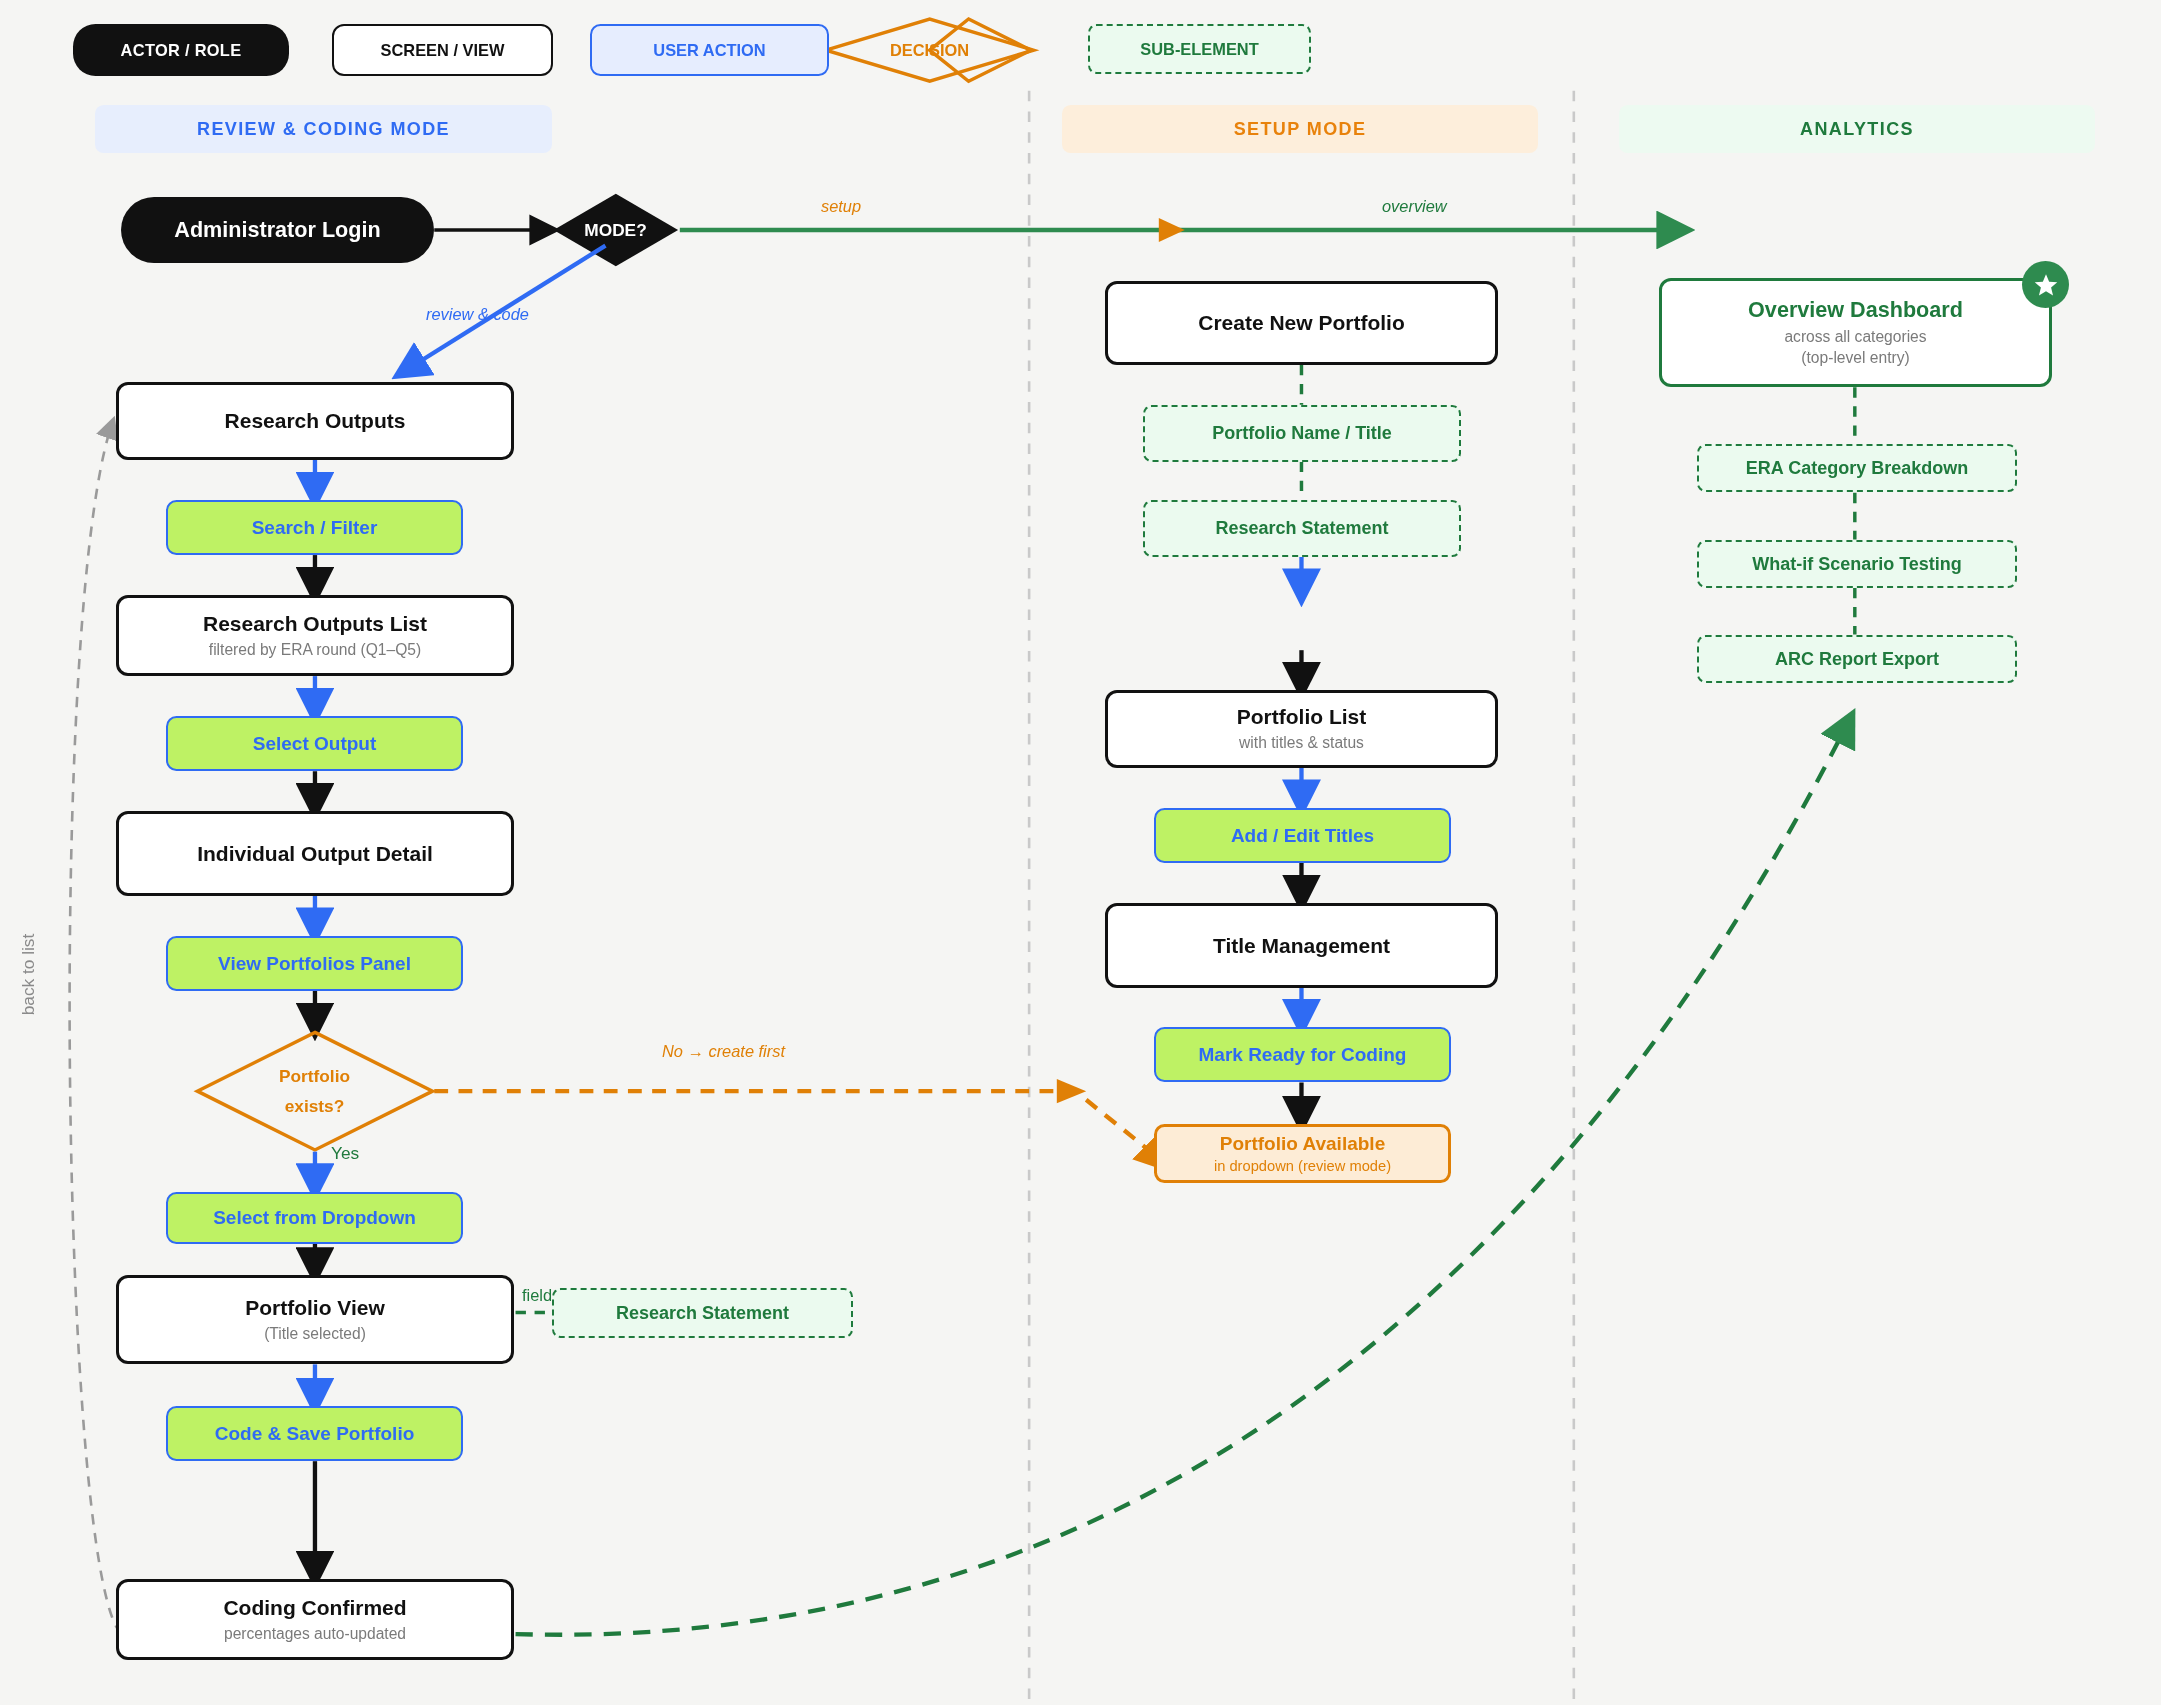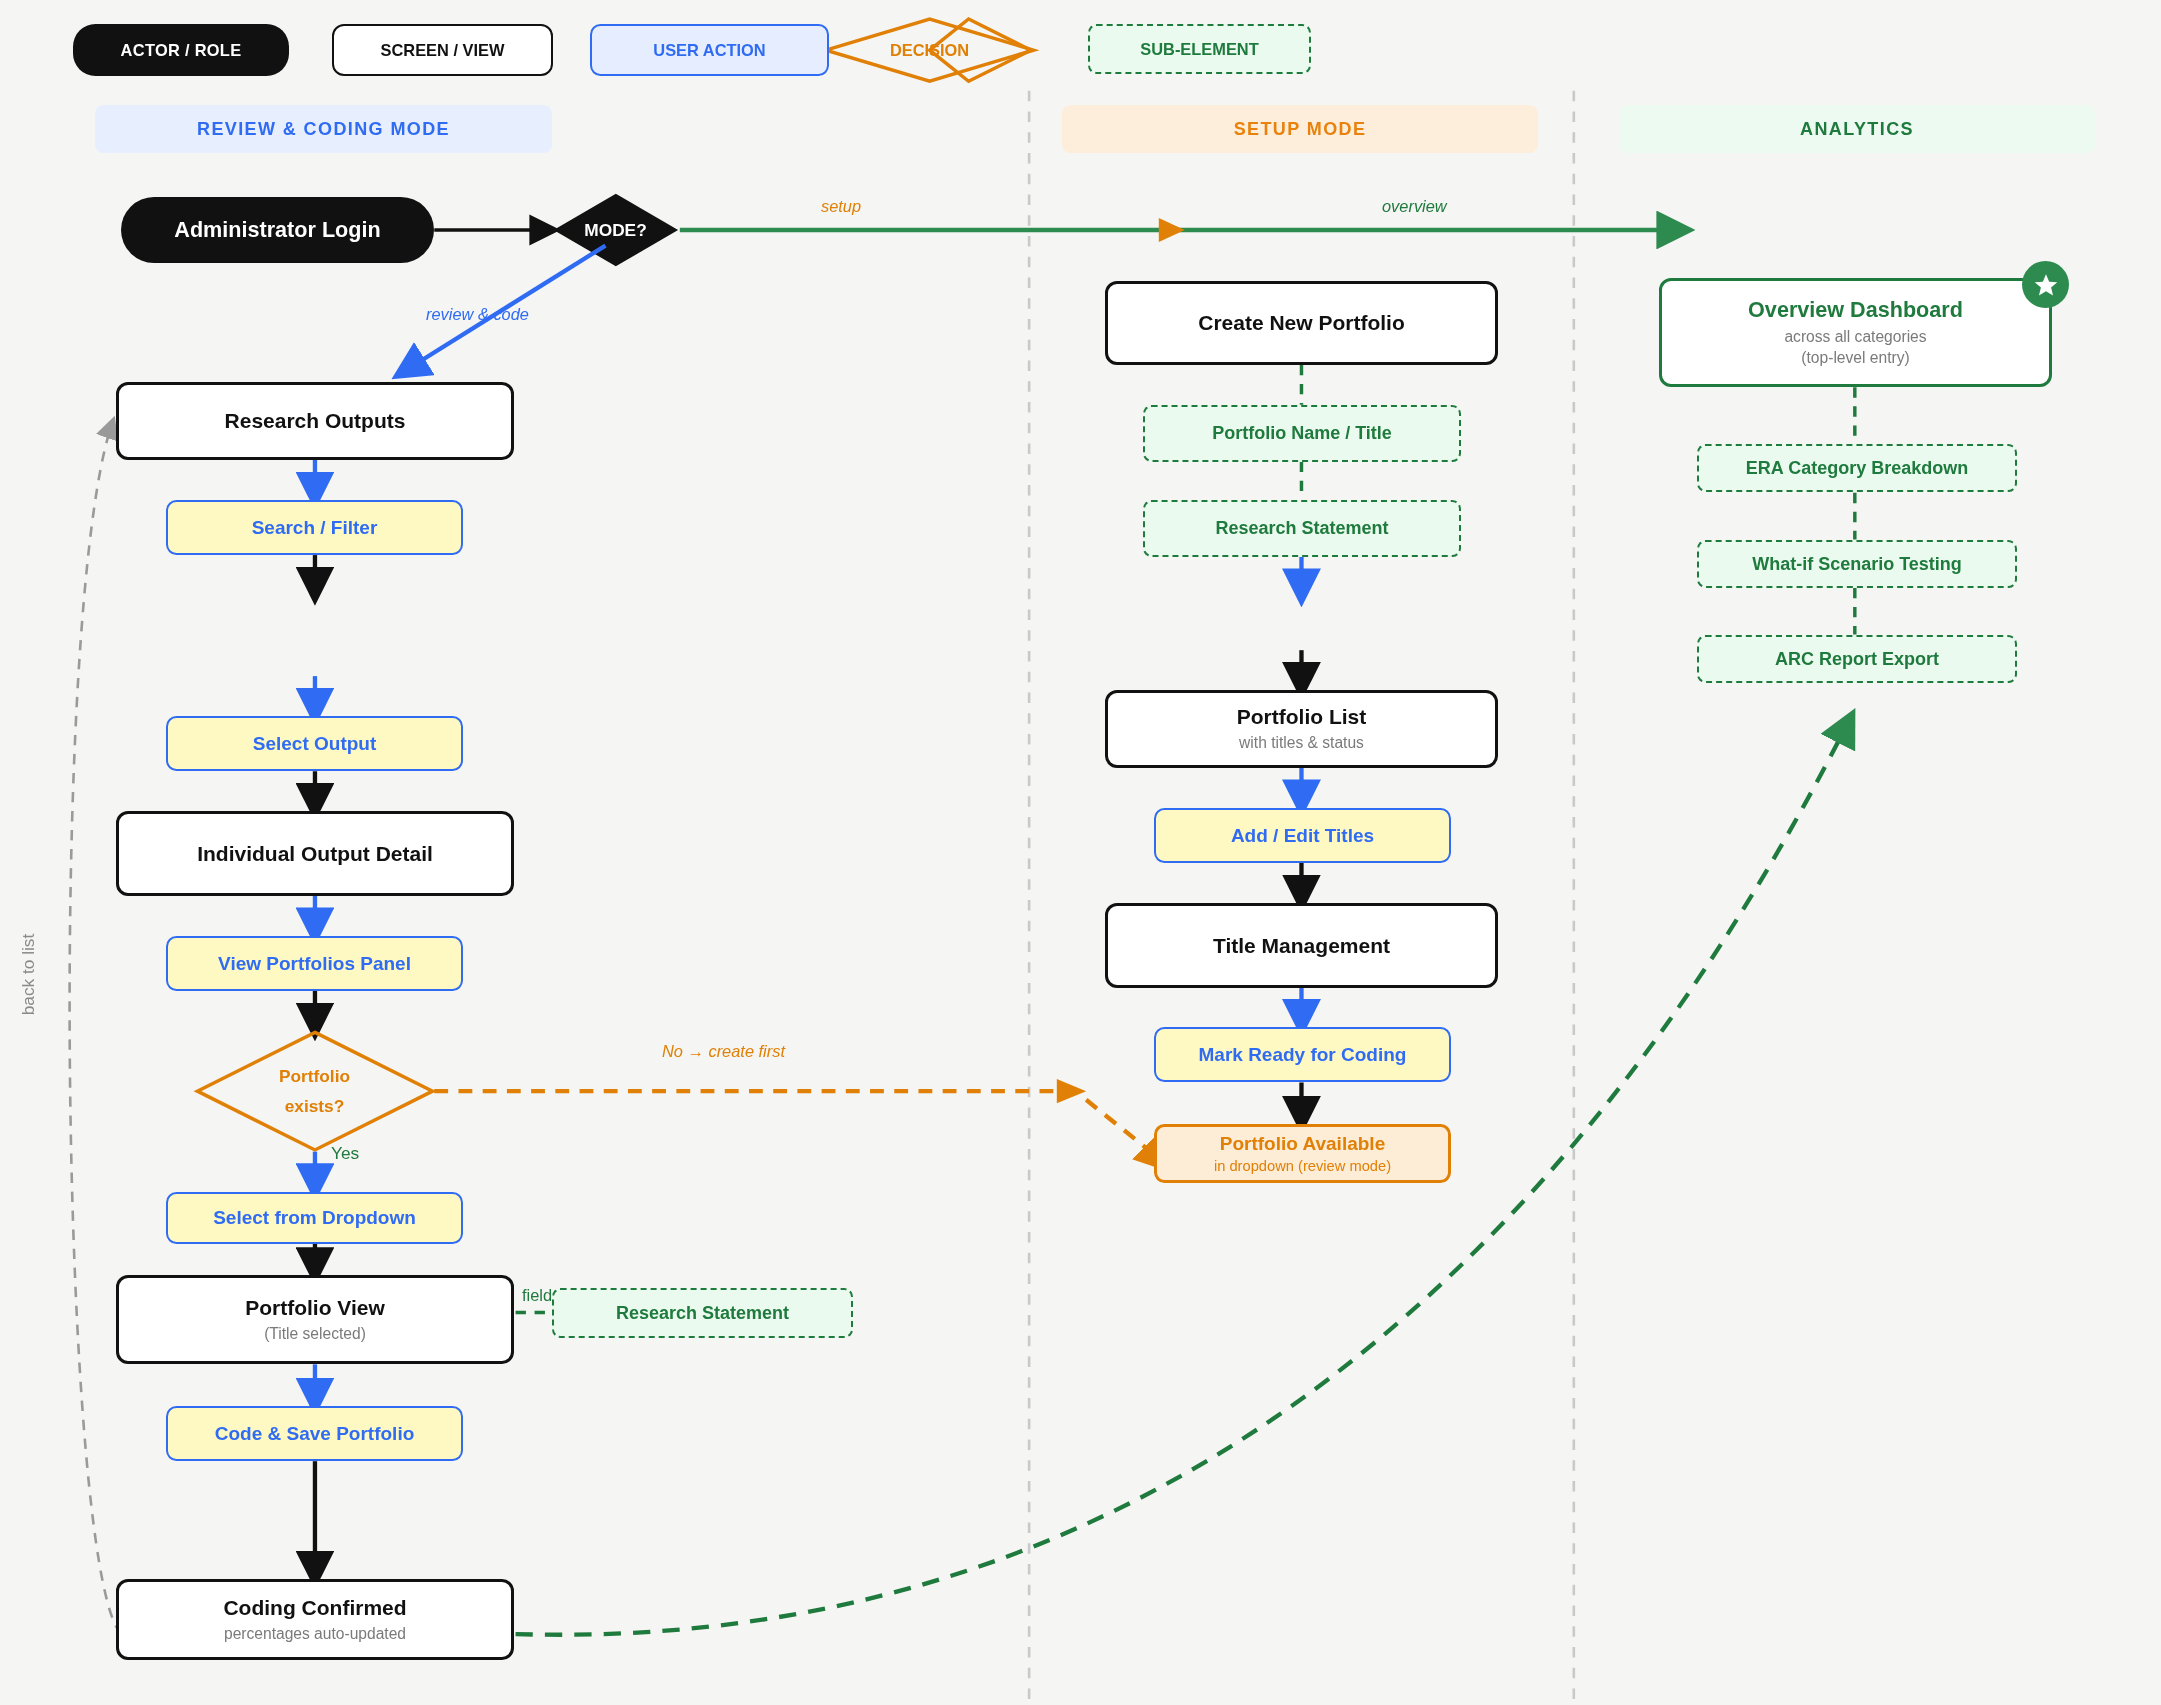--- a/index.html
+++ b/index.html
@@ -44,21 +44,21 @@
   .band-analytics{background:#edfaf1;color:#1f7a3d;}
 
   
   .n-actor{background:#111111;color:#ffffff;border-radius:33px;}
   .n-actor .t{font-weight:bold;font-size:21.6px;}
 
   .n-screen{background:#ffffff;border:3.5px solid #111111;border-radius:12px;}
   .n-screen .t{font-weight:bold;font-size:21px;color:#111111;}
   .n-screen .s{font-size:15.6px;color:#7a7a7a;margin-top:4.3px;line-height:1.25;}
 
-  .n-action{background:#fef9c3;border:2.6px solid #2f6bf3;border-radius:10.4px;}
+  .n-action{background:#bef264;border:2.6px solid #2f6bf3;border-radius:10.4px;}
   .n-action .t{font-weight:bold;font-size:19px;color:#2f6bf3;}
 
   .n-sub{background:#ebfaef;border:2.6px dashed #1f7a3d;border-radius:8.6px;}
   .n-sub .t{font-weight:bold;font-size:18px;color:#1f7a3d;}
 
   .n-avail{background:#fdecd6;border:3.5px solid #e08006;border-radius:10.4px;}
   .n-avail .t{font-weight:bold;font-size:19px;color:#e08006;}
   .n-avail .s{font-size:14.7px;color:#e08006;margin-top:2.6px;}
 
   .n-dash{background:#ffffff;border:3.5px solid #1f7a3d;border-radius:12px;}
@@ -196,20 +196,24 @@
   </div>
 
   <div class="node n-screen" style="left:116px;top:382px;width:398px;height:78px;">
     <span class="t">Research Outputs</span>
   </div>
 
   <div class="node n-action" style="left:166px;top:500px;width:297px;height:55px;">
     <span class="t">Search / Filter</span>
   </div>
 
+  <div class="node n-screen" style="left:116px;top:595px;width:398px;height:81px;">
+    <span class="t">Research Outputs List</span>
+    <span class="s">filtered by ERA round (Q1–Q5)</span>
+  </div>
 
   <div class="node n-action" style="left:166px;top:716px;width:297px;height:55px;">
     <span class="t">Select Output</span>
   </div>
 
   <div class="node n-action" style="left:166px;top:936px;width:297px;height:55px;">
     <span class="t">View Portfolios Panel</span>
   </div>
 
   <div class="node n-screen" style="left:116px;top:811px;width:398px;height:85px;">

